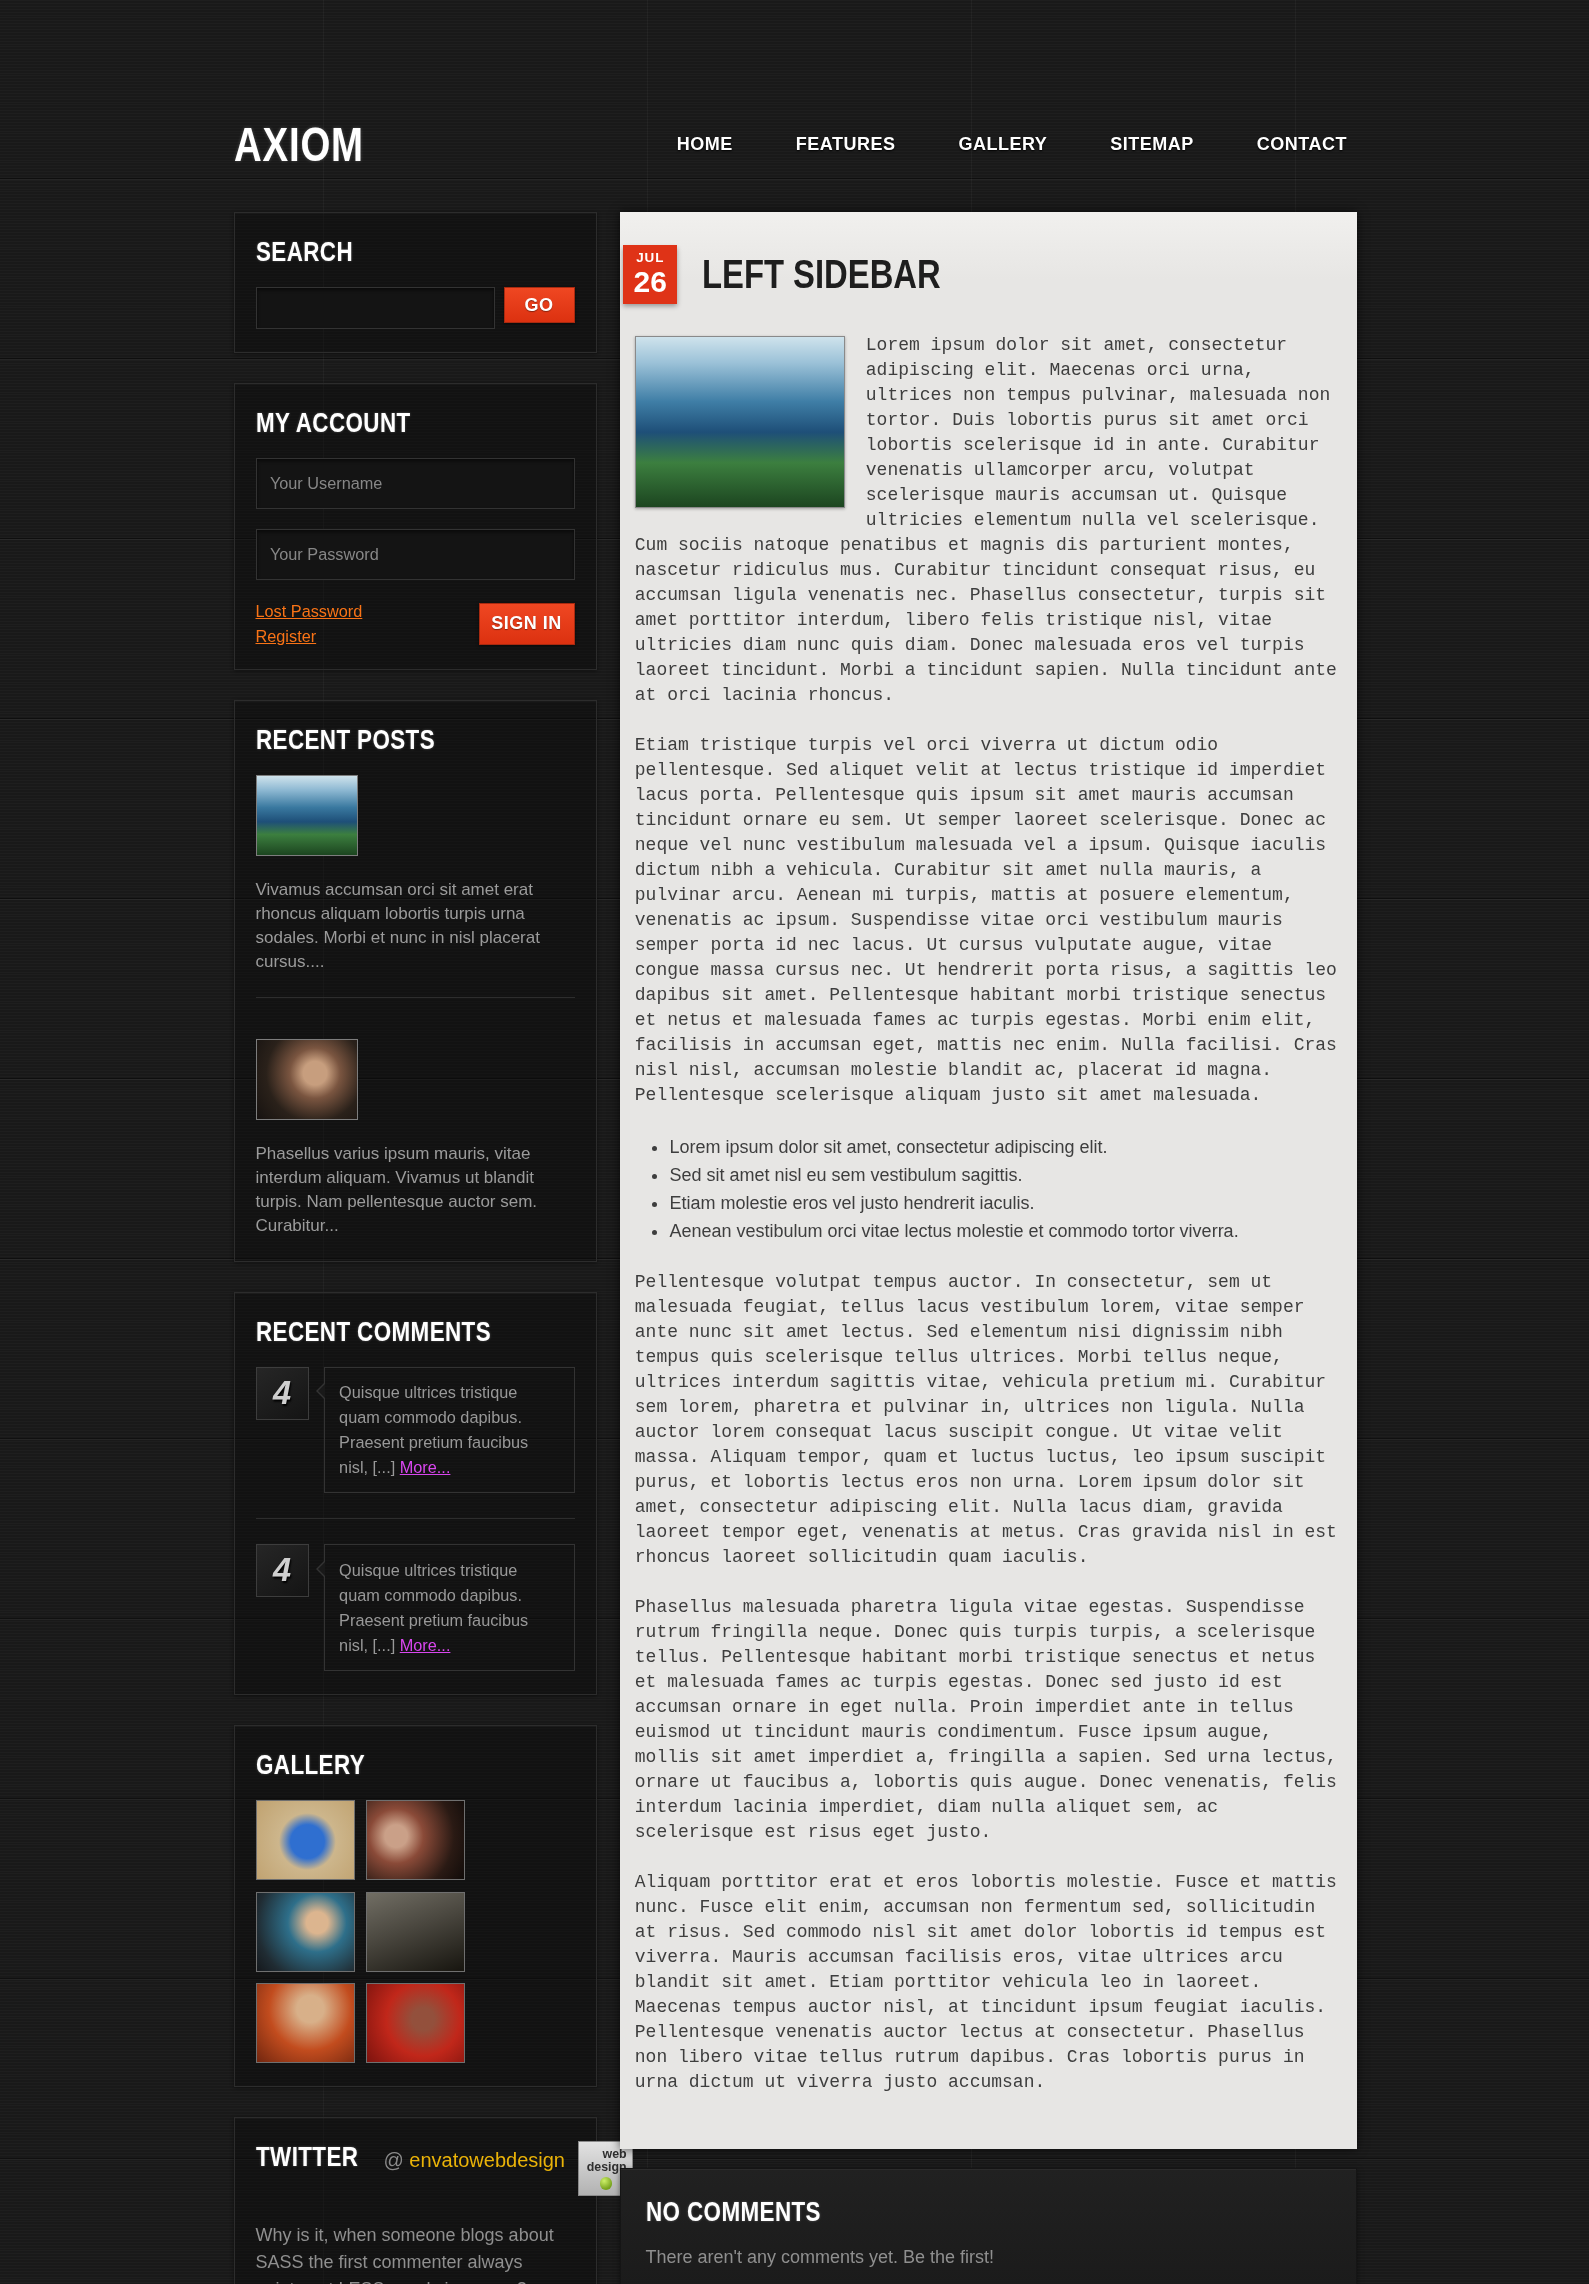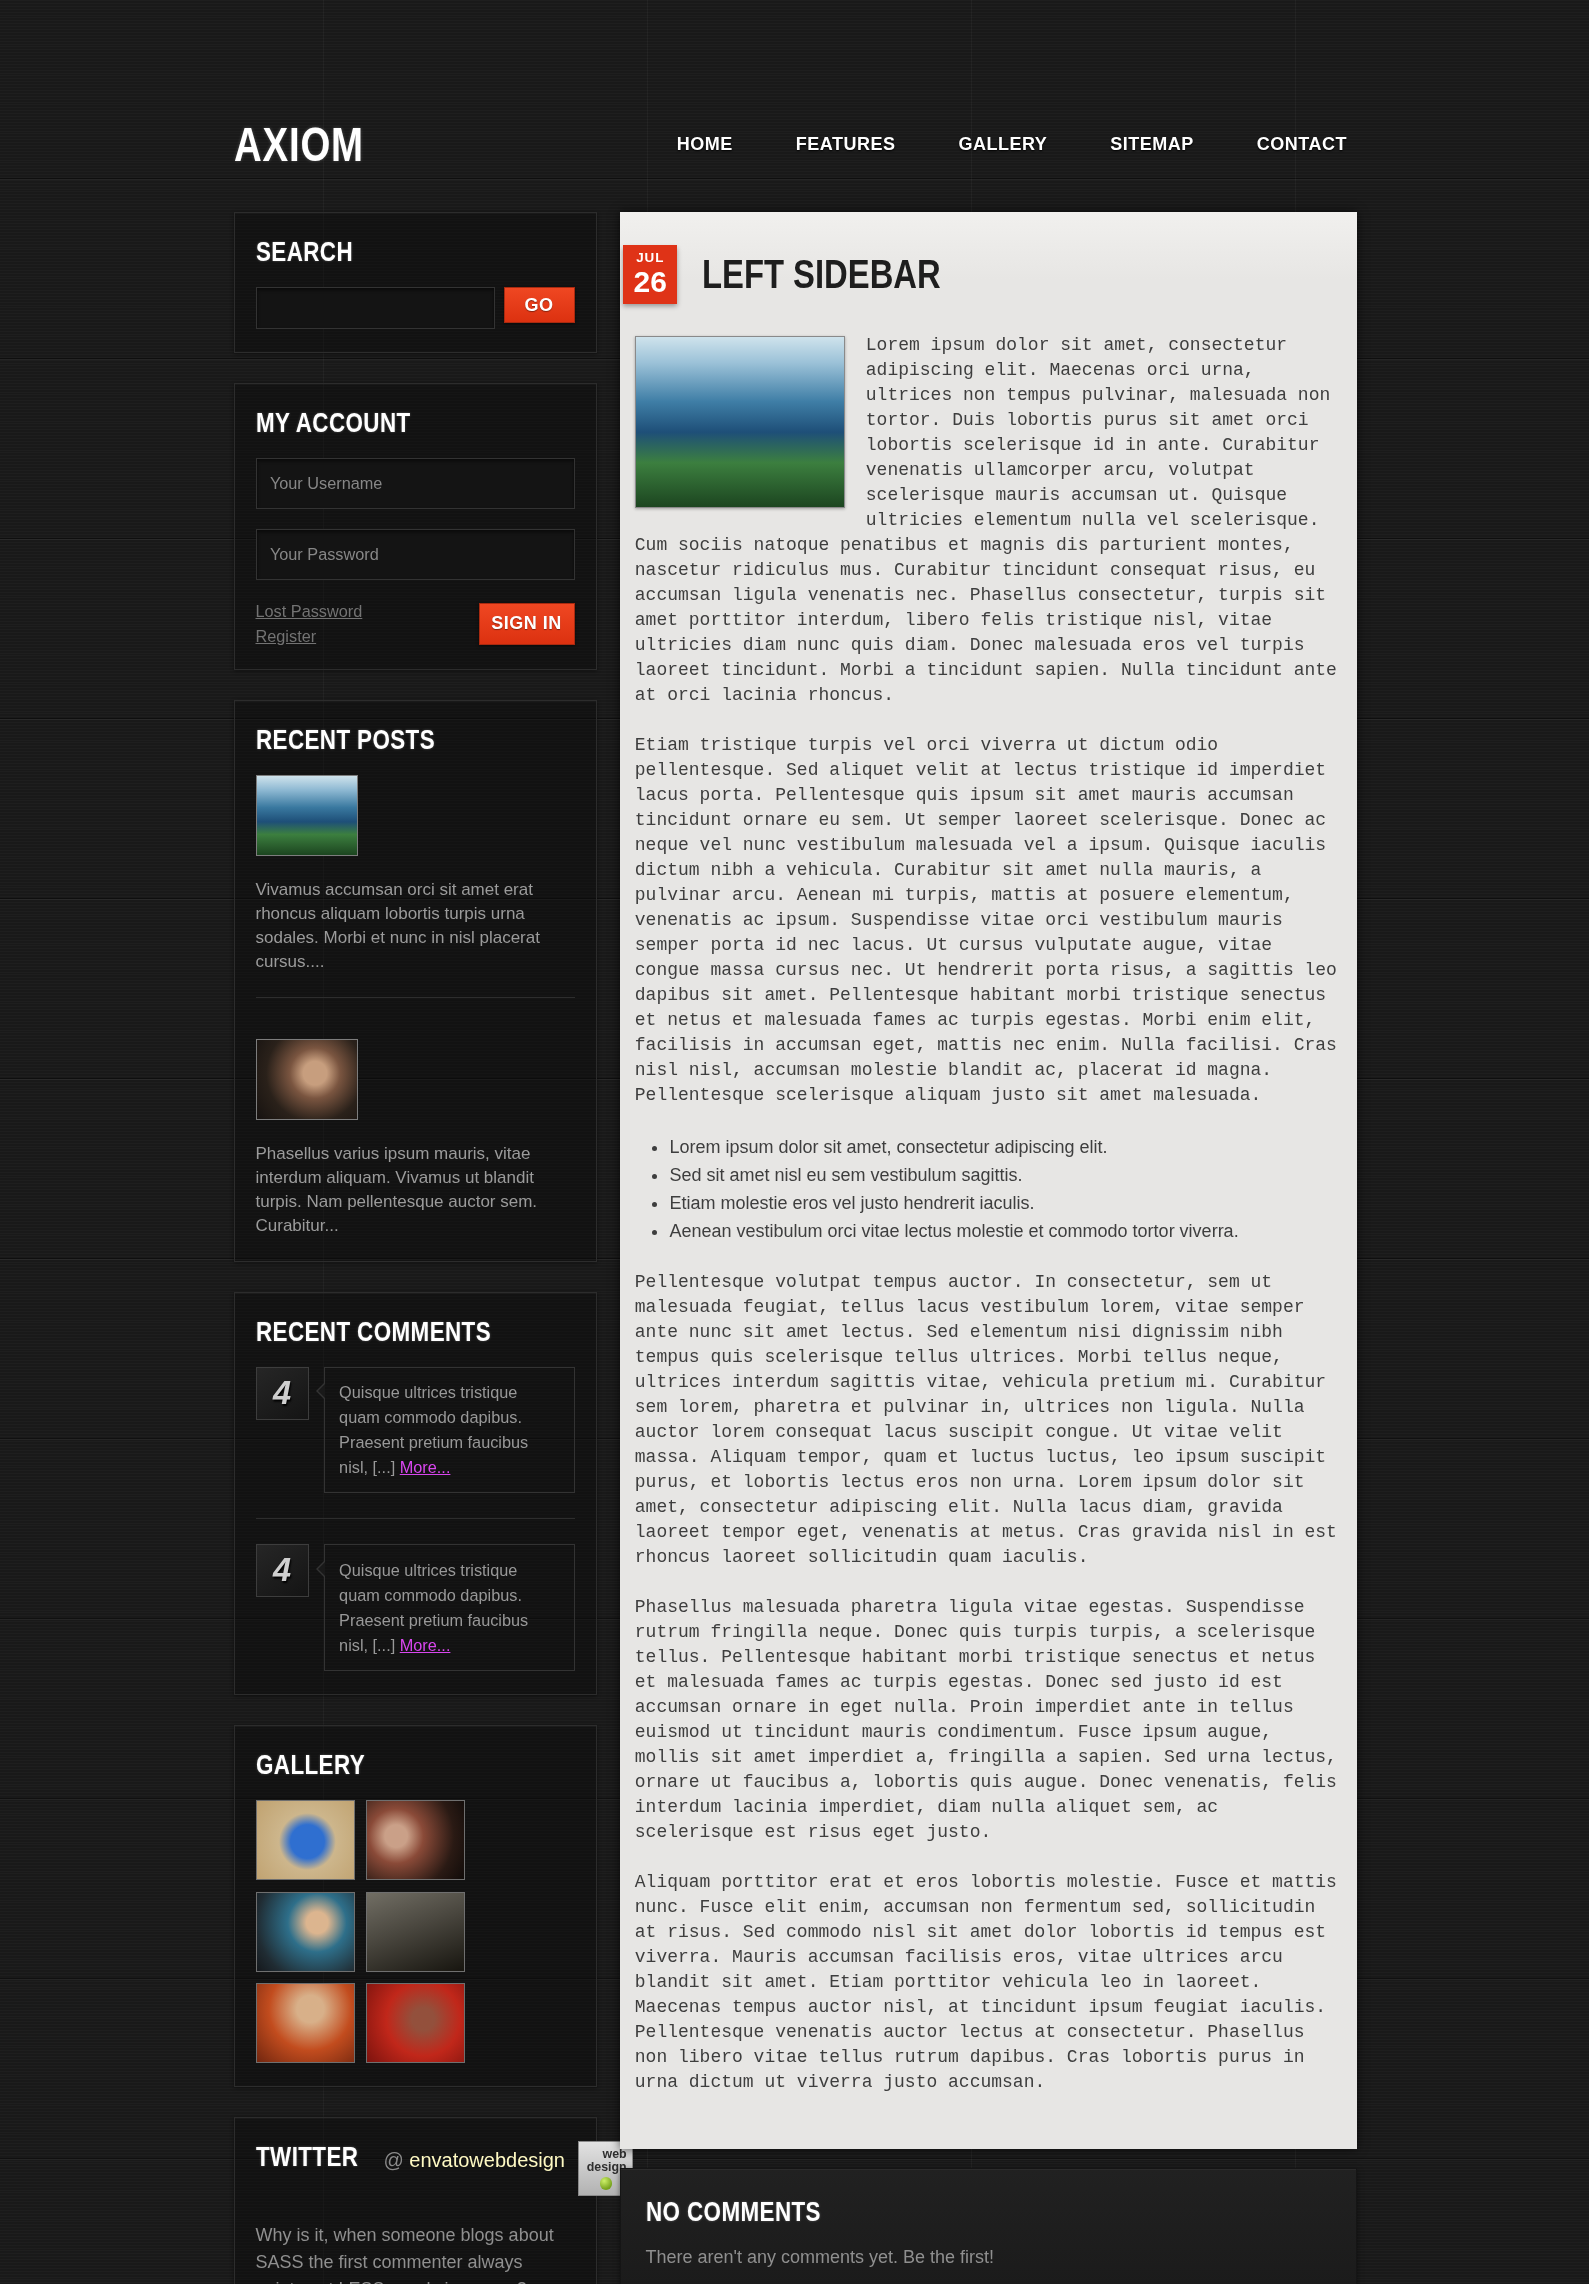--- a/index.html
+++ b/index.html
@@ -39,21 +39,21 @@
            font-weight:bold;letter-spacing:0.5px;font-size:18px;cursor:pointer;
            text-shadow:0 1px 1px rgba(0,0,0,.4);box-shadow:0 1px 2.9px rgba(0,0,0,.5);font-family:inherit;}
 
   .search-row{display:flex;gap:8.6px;}
   .search-row .dark-input{flex:1;height:42px;}
   .go-btn{width:71px;height:36px;flex:none;}
 
   .account-input{margin-bottom:20px;height:51px;}
   .account-bottom{display:flex;align-items:center;margin-top:1.9px;}
   .account-links{display:flex;flex-direction:column;gap:5.7px;}
-  .red-link{color:#737373;font-size:16.3px;text-decoration:underline;}
+  .red-link{color:#f97316;font-size:16.3px;text-decoration:underline;}
   .signin-btn{margin-left:auto;width:96px;height:42px;}
 
   .rp-item{display:flex;gap:22px;flex-direction:column;}
   .rp-item + .rp-item{border-top:1px solid #2d2d2d;padding-top:41px;margin-top:23px;}
   .rp-thumb{width:102px;height:81px;flex:none;border:1px solid #7d7d7d;box-sizing:border-box;}
   .thumb-mountain{background:linear-gradient(180deg,#cfe3ec 0%,#8db8d2 18%,#39789f 40%,#1e4f78 58%,#3c7f3f 74%,#1c4520 100%);}
   .thumb-portrait{background:radial-gradient(circle at 58% 42%,#c79e7e 0 16%,#7a5540 34%,#2a211a 66%,#161210 100%);}
   .rp-text{margin:0;font-size:17px;line-height:24px;color:#9b9b9b;}
 
   .rc-item{display:flex;}
@@ -74,21 +74,21 @@
   .thumb-bucket{background:radial-gradient(circle at 52% 52%,#2f6fd0 0 26%,#cdb68c 44%,#c0a270 100%);}
   .thumb-couple{background:radial-gradient(circle at 30% 45%,#caa088 0 14%,#8a4a38 34%,#2a1a14 72%,#100b09 100%);}
   .thumb-woman-blue{background:radial-gradient(circle at 62% 38%,#dcb58f 0 14%,#2e6f8a 38%,#202c33 78%,#15181c 100%);}
   .thumb-stairway{background:linear-gradient(160deg,#716e64 0%,#4a473f 45%,#17150f 100%);}
   .thumb-man-orange{background:radial-gradient(circle at 55% 32%,#d8b089 0 18%,#c24c1e 55%,#71260f 100%);}
   .thumb-woman-red{background:radial-gradient(circle at 58% 45%,#93503c 0 16%,#c1271a 52%,#7c130e 100%);}
 
   .tw-head{display:flex;align-items:flex-start;margin-bottom:9.6px;}
   .tw-head .panel-title{margin-bottom:8px;}
   .tw-handle{margin-left:auto;font-size:20px;color:#8a8a8a;padding-top:7.6px;white-space:nowrap;}
-  .tw-handle a{color:#fef9c3;text-decoration:none;}
+  .tw-handle a{color:#eab308;text-decoration:none;}
   .tw-badge{width:55px;height:55px;flex:none;margin-left:13.4px;background:linear-gradient(180deg,#e2e2e2,#b2b2b2);
             border:1px solid #8a8a8a;box-sizing:border-box;display:flex;flex-direction:column;
             align-items:flex-end;justify-content:center;padding:3.8px 5.7px;}
   .tw-badge .b-line{font-size:12.4px;font-weight:bold;color:#2f2f2f;line-height:13.4px;}
   .tw-badge .b-dot{width:12.4px;height:12.4px;border-radius:50%;margin:2.9px auto 0;align-self:center;
                    background:radial-gradient(circle at 35% 30%,#cdf06a,#77a21d 70%);}
   .tweet{margin:0;padding:16.3px 0;font-size:18px;line-height:27px;color:#8f8f8f;}
   .tweet + .tweet{border-top:1px solid #282828;}
   .tweet-link{color:#cf3a1d;text-decoration:none;}
 

